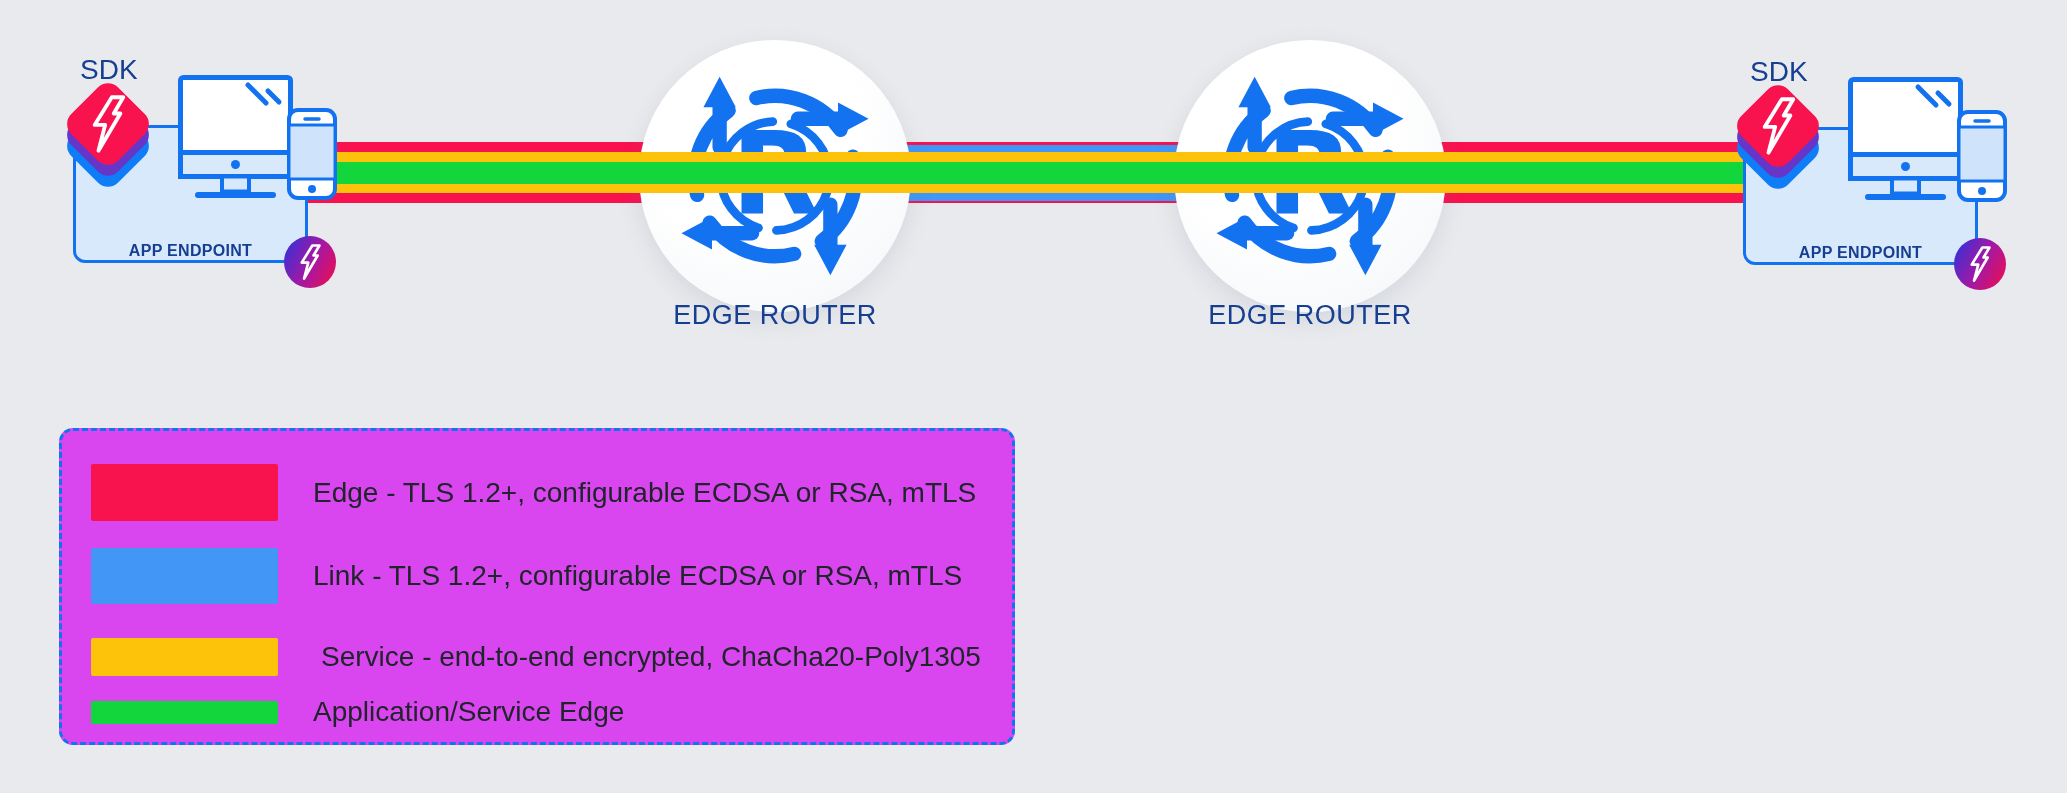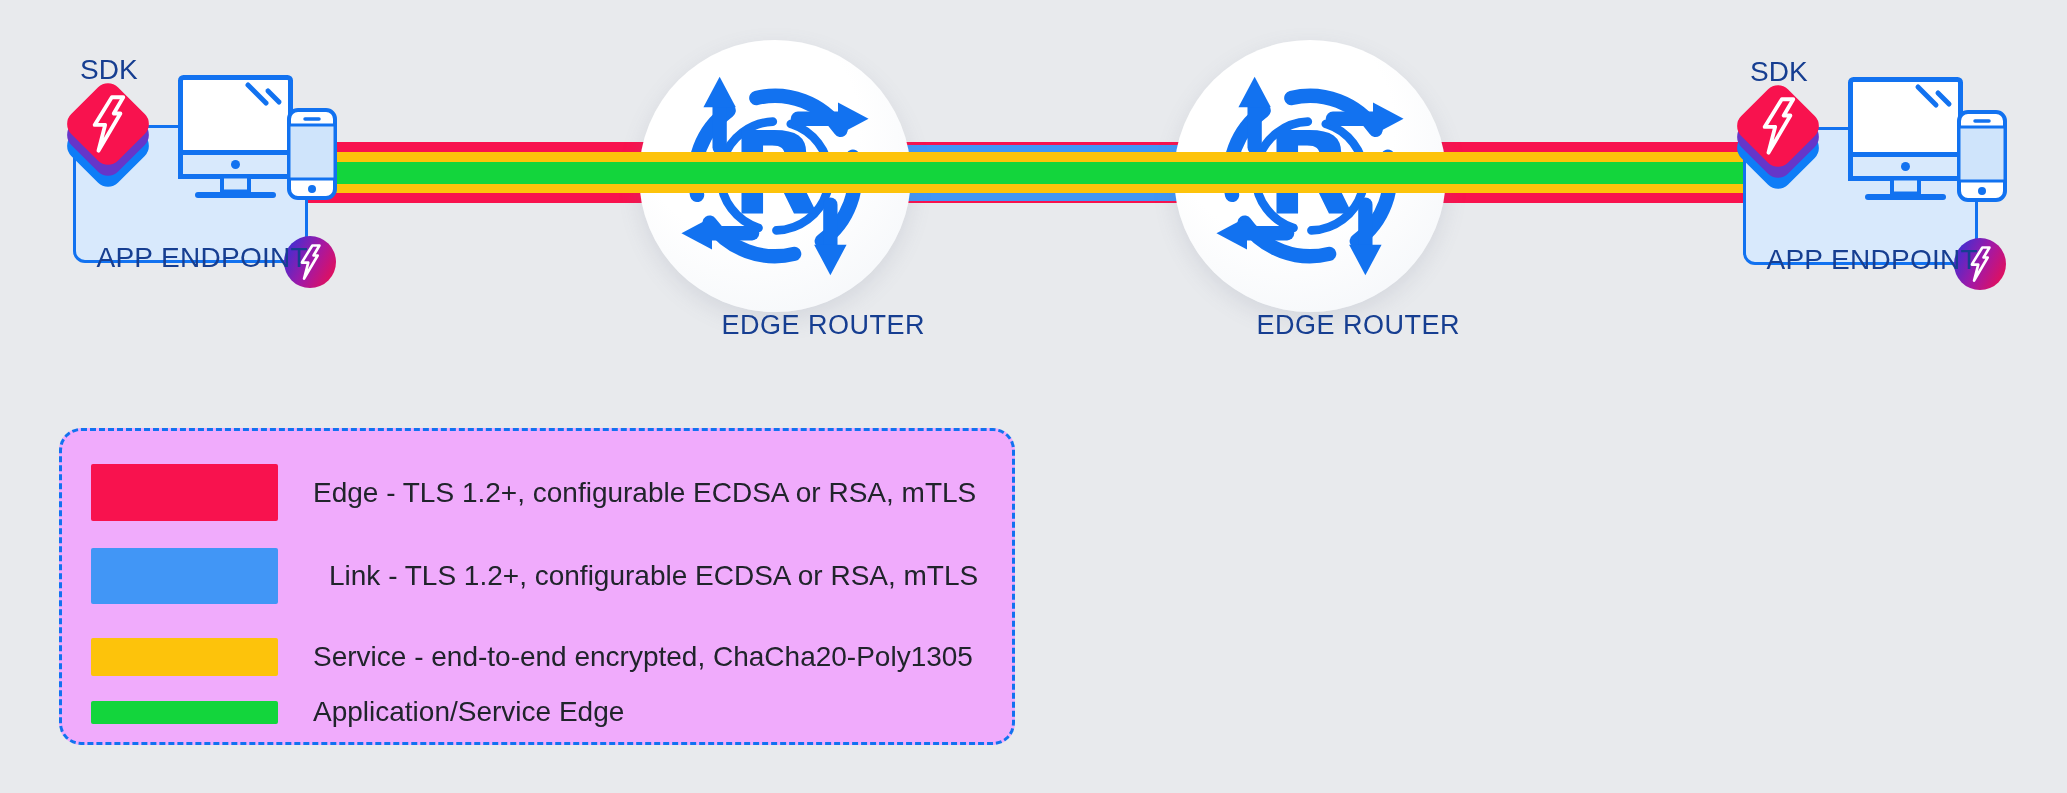--- a/index.html
+++ b/index.html
@@ -15,43 +15,43 @@
   .band{position:absolute;left:300px;width:1448px;}
   .band-edge{background:var(--edge);z-index:1;}
   .band-link{position:absolute;left:775px;width:535px;background:var(--link);z-index:2;}
   .band-service{background:var(--service);z-index:5;}
   .band-data{background:var(--data);z-index:5;}
   
   .router-circle{position:absolute;top:40px;width:272px;height:272px;border-radius:50%;
     background:radial-gradient(circle at 40% 32%, #ffffff 45%, #f1f4f8 100%);
     box-shadow:0 8px 22px rgba(110,120,140,.16);z-index:3;}
   .router-icon{position:absolute;top:71px;width:210px;height:210px;z-index:4;}
-  .router-label{position:absolute;top:310px;width:300px;text-align:right;
+  .router-label{position:absolute;top:300px;width:300px;text-align:center;
     font-size:27px;font-weight:500;letter-spacing:.5px;color:var(--navy);z-index:6;}
   
   .endpoint{position:absolute;width:300px;height:295px;z-index:6;}
   .ep-box{position:absolute;left:23px;top:95px;width:235px;height:138px;border-radius:12px;
     background:var(--box_fill);border:3px solid var(--primary);box-sizing:border-box;}
-  .ep-box-label{position:absolute;left:23px;top:212px;width:235px;text-align:right;
-    font-size:28px;font-weight:400;letter-spacing:.3px;color:var(--navy);}
+  .ep-box-label{position:absolute;left:23px;top:212px;width:235px;text-align:center;
+    font-size:16px;font-weight:700;letter-spacing:.3px;color:var(--navy);}
   .sdk-label{position:absolute;left:30px;top:12px;font-size:28px;font-weight:500;color:var(--navy);margin-top:12px;}
   .diamond{position:absolute;width:66px;height:66px;border-radius:14px;transform:rotate(45deg);}
   .d-blue{left:25px;top:83px;background:var(--stack_blue);}
   .d-purple{left:25px;top:72px;background:var(--stack_purple);}
   .d-red{left:25px;top:61px;background:var(--edge);}
   .stack-bolt{position:absolute;left:37px;top:64px;width:42px;height:60px;}
   .monitor{position:absolute;left:128px;top:45px;width:115px;height:125px;}
   .phone{position:absolute;left:237px;top:78px;width:50px;height:92px;}
   .badge{position:absolute;left:234px;top:206px;width:52px;height:52px;border-radius:50%;
     background:linear-gradient(118deg,var(--badge_from) 8%,var(--badge_mid) 52%,var(--badge_to) 92%);
     display:flex;align-items:center;justify-content:center;}
   .badge svg{width:26px;height:38px;}
   
-  .legend{position:absolute;left:59px;top:428px;width:956px;height:317px;background:#f0abfc;
-    border:3px dashed var(--primary);border-radius:22px;box-sizing:border-box;z-index:7;}
+  .legend{position:absolute;left:59px;top:428px;width:956px;height:317px;background:#d946ef;
+    border:3px dashed var(--primary);border-radius:14px;box-sizing:border-box;z-index:7;}
   .swatch{position:absolute;left:29px;width:187px;border-radius:2px;}
   .sw-edge{background:var(--edge);} .sw-link{background:var(--link);}
   .sw-service{background:var(--service);} .sw-data{background:var(--data);}
   .legend-label{position:absolute;left:251px;font-size:28px;font-weight:500;
     color:var(--legend_text);line-height:34px;white-space:nowrap;}
 </style>
 </head>
 <body>
 
 <div id="canvas">
@@ -179,22 +179,22 @@
     </div>
 
     <div class="ep-box-label">APP ENDPOINT</div>
   </div>
 
   <div class="legend">
     <div class="swatch sw-edge" style="top:33px;height:57px;"></div>
     <div class="legend-label" style="top:45px;">Edge - TLS 1.2+, configurable ECDSA or RSA, mTLS</div>
 
     <div class="swatch sw-link" style="top:117px;height:56px;"></div>
-    <div class="legend-label" style="top:128px;margin-left:16px;">Link - TLS 1.2+, configurable ECDSA or RSA, mTLS</div>
+    <div class="legend-label" style="top:128px;">Link - TLS 1.2+, configurable ECDSA or RSA, mTLS</div>
 
     <div class="swatch sw-service" style="top:207px;height:38px;"></div>
-    <div class="legend-label" style="top:209px;">Service - end-to-end encrypted, ChaCha20-Poly1305</div>
+    <div class="legend-label" style="top:209px;margin-left:8px;">Service - end-to-end encrypted, ChaCha20-Poly1305</div>
 
     <div class="swatch sw-data" style="top:270px;height:23px;"></div>
     <div class="legend-label" style="top:264px;">Application/Service Edge</div>
   </div>
 
 </div>
 
 </body></html>

